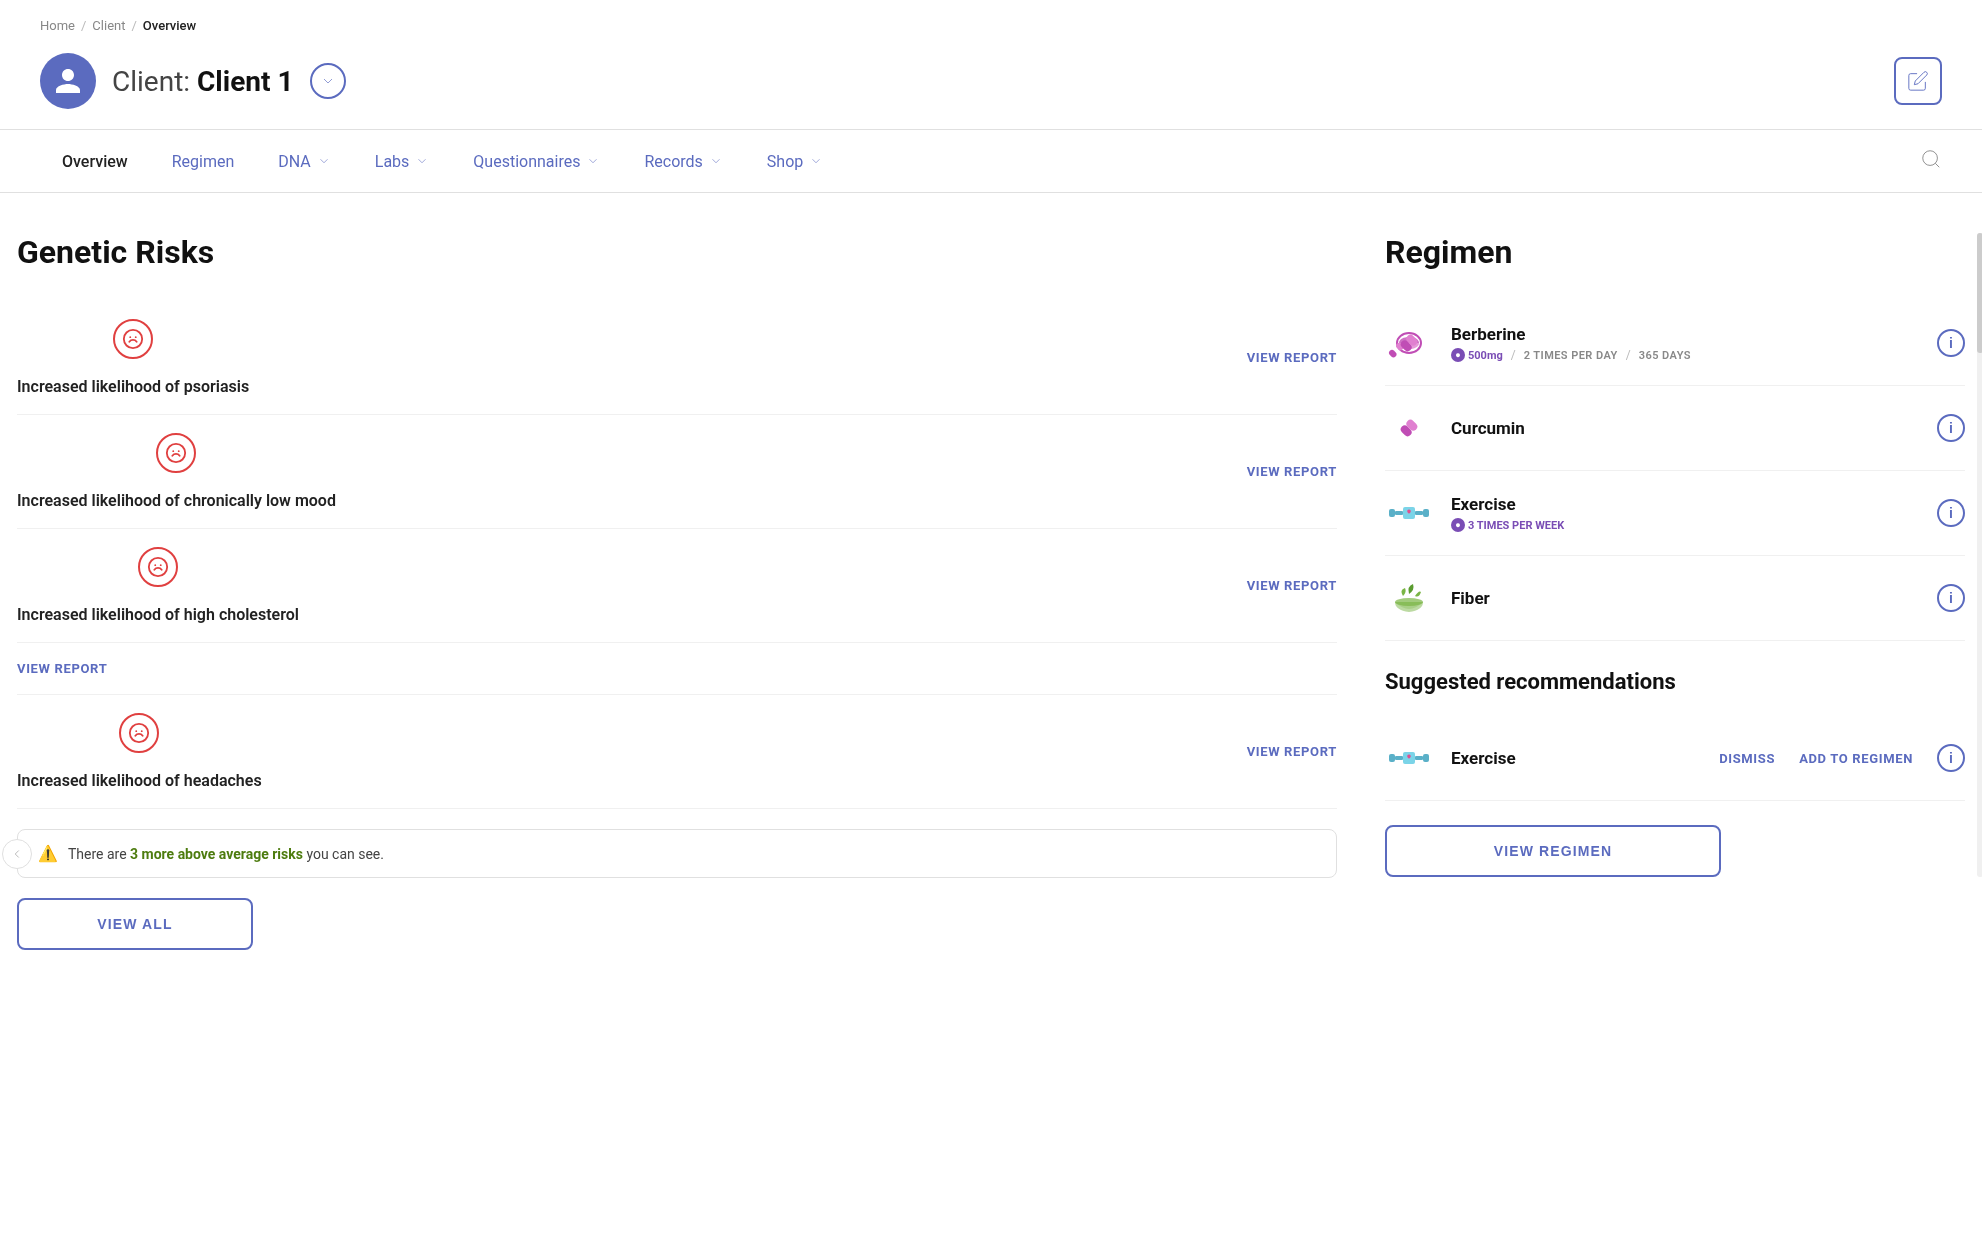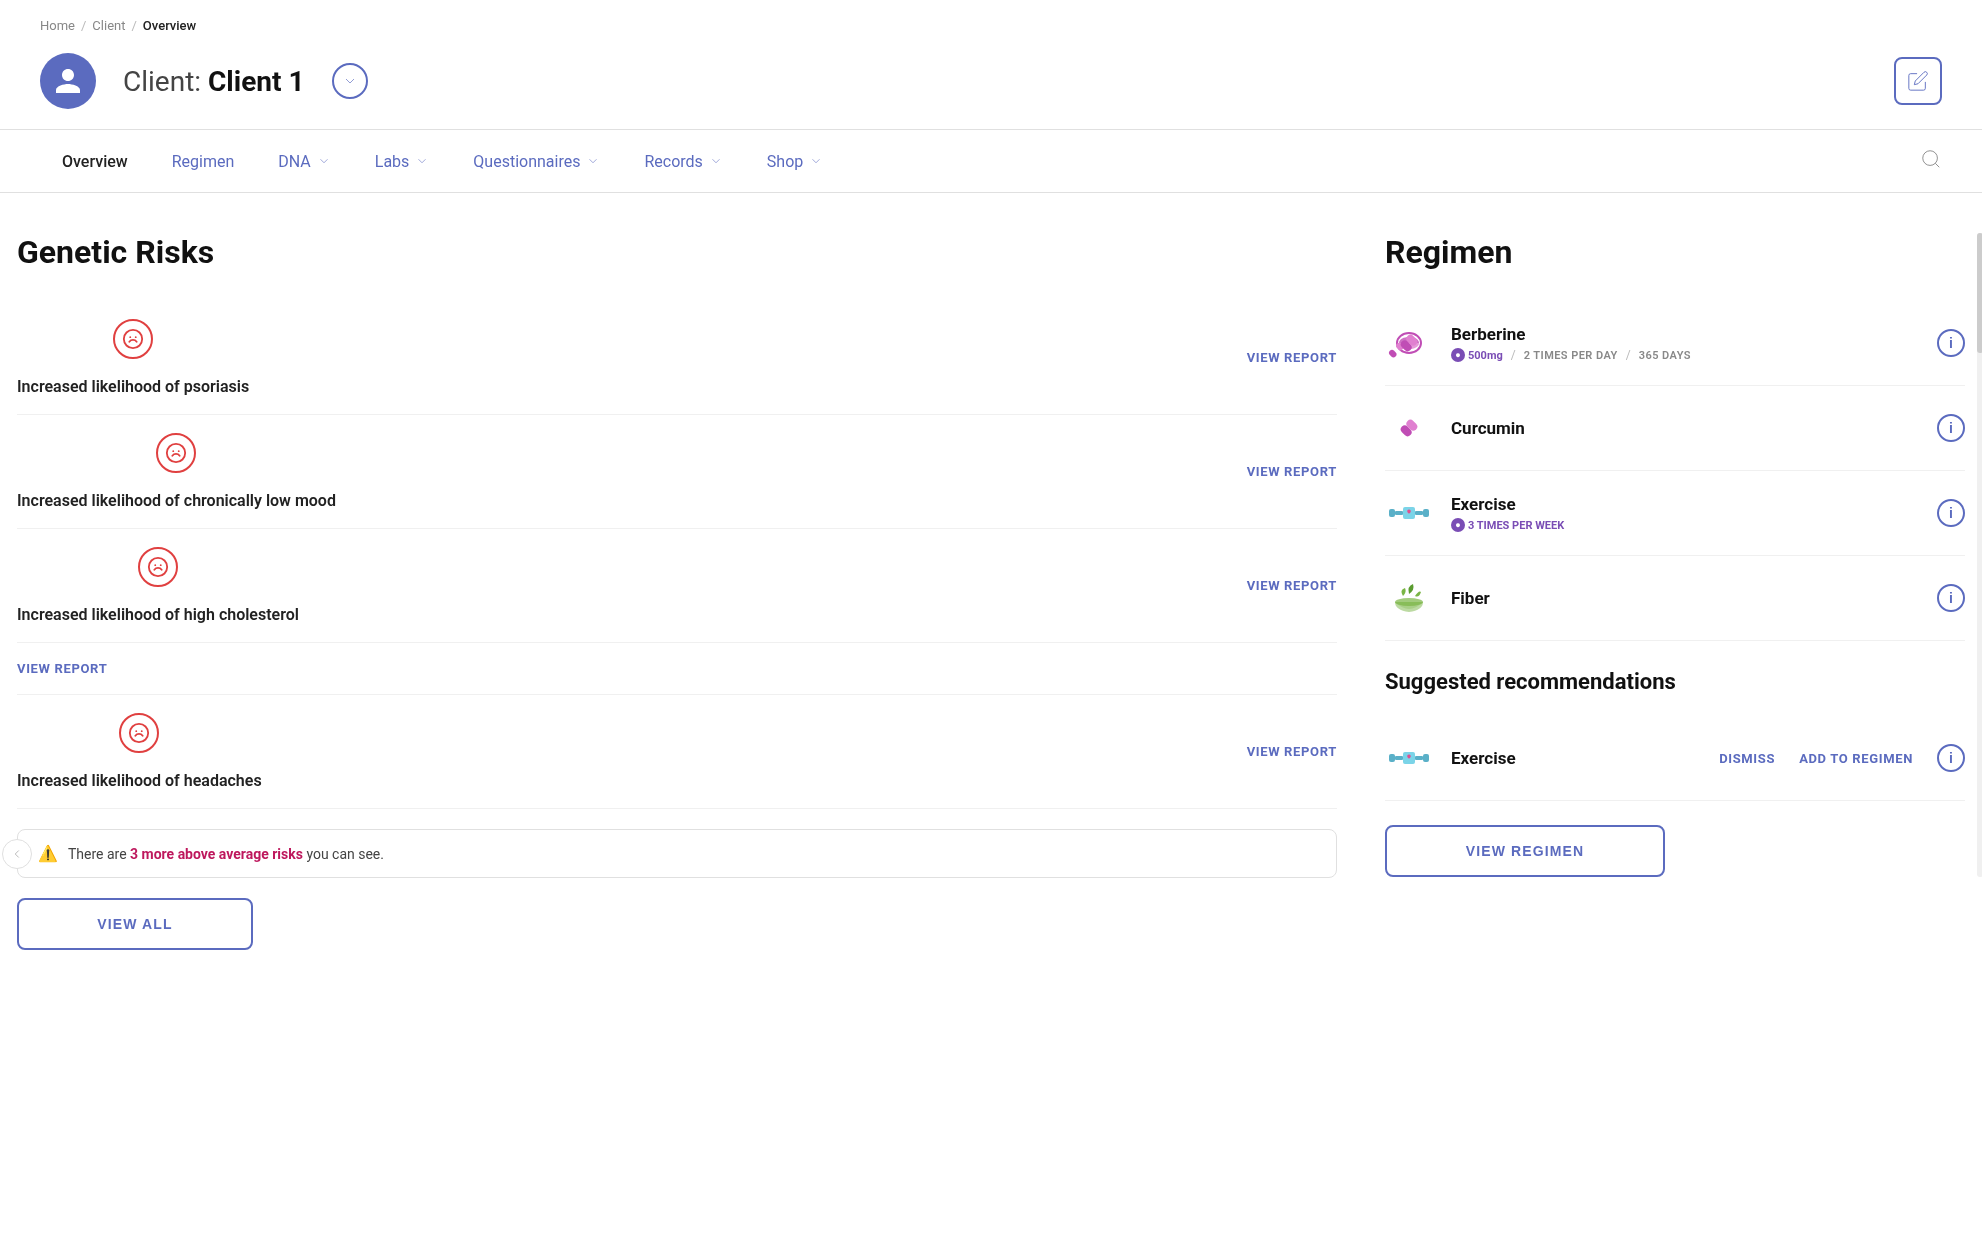--- a/index.html
+++ b/index.html
@@ -21,21 +21,21 @@
     
     .header {
       display: flex;
       align-items: center;
       justify-content: space-between;
       padding: 10px 40px 20px;
     }
     .header-left {
       display: flex;
       align-items: center;
-      gap: 27px;
+      gap: 16px;
     }
     .avatar {
       width: 56px; height: 56px;
       border-radius: 50%;
       background: #5b6bbf;
       display: flex; align-items: center; justify-content: center;
     }
     .avatar svg { width: 30px; height: 30px; fill: white; }
     .client-title {
       font-size: 28px;
@@ -156,21 +156,21 @@
       position: absolute; left: -16px;
       width: 30px; height: 30px;
       background: white;
       border: 1px solid #e0e0e0;
       border-radius: 50%;
       display: flex; align-items: center; justify-content: center;
       cursor: pointer;
     }
     .alert-box .nav-arr svg { width: 14px; height: 14px; stroke: #888; fill: none; }
     .alert-icon { color: #f5a623; font-size: 16px; }
-    .more-risks-link { color: #be185d; font-weight: 700; cursor: pointer; }
+    .more-risks-link { color: #4d7c0f; font-weight: 700; cursor: pointer; }
 
     
     .btn-outline {
       display: block;
       width: 236px;
       padding: 16px;
       border: 2px solid #5b6bbf;
       border-radius: 8px;
       background: white;
       color: #5b6bbf;
@@ -557,20 +557,20 @@
           </svg>
           <div class="regimen-name">Exercise</div>
         </div>
         <div style="display:flex;align-items:center;gap:8px;">
           <span class="dismiss-btn">DISMISS</span>
           <span class="add-regimen-btn">ADD TO REGIMEN</span>
           <button class="info-btn">i</button>
         </div>
       </div>
 
-      <button class="btn-outline" style="width:280px;margin-top:24px;">VIEW REGIMEN</button>
+      <button class="btn-outline" style="width:336px;margin-top:24px;">VIEW REGIMEN</button>
 
       <div class="scrollbar-track">
         <div class="scrollbar-thumb"></div>
       </div>
     </div>
   </div>
 </div>
 
 </body></html>

